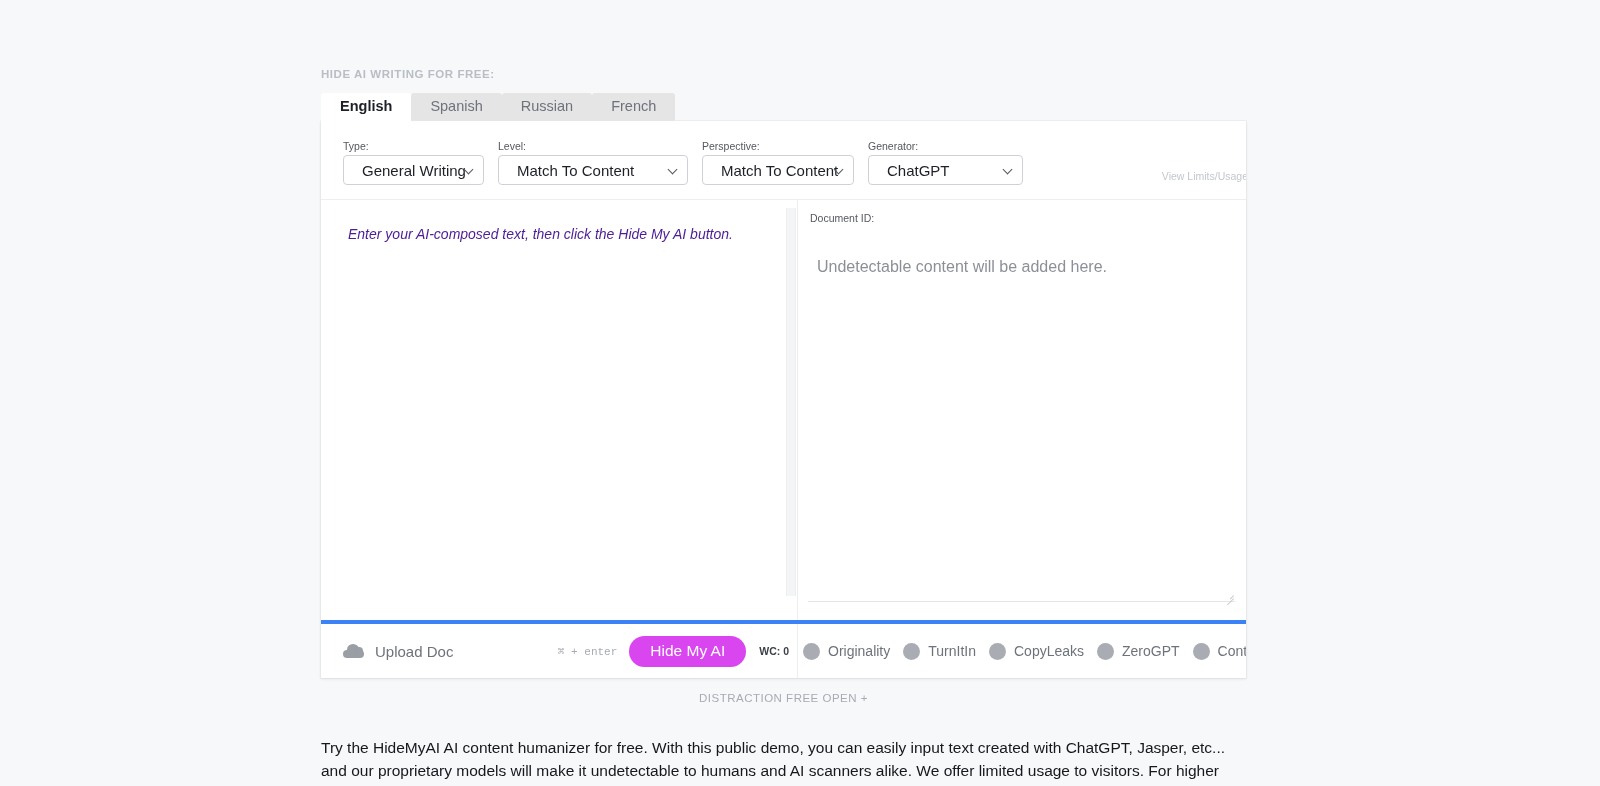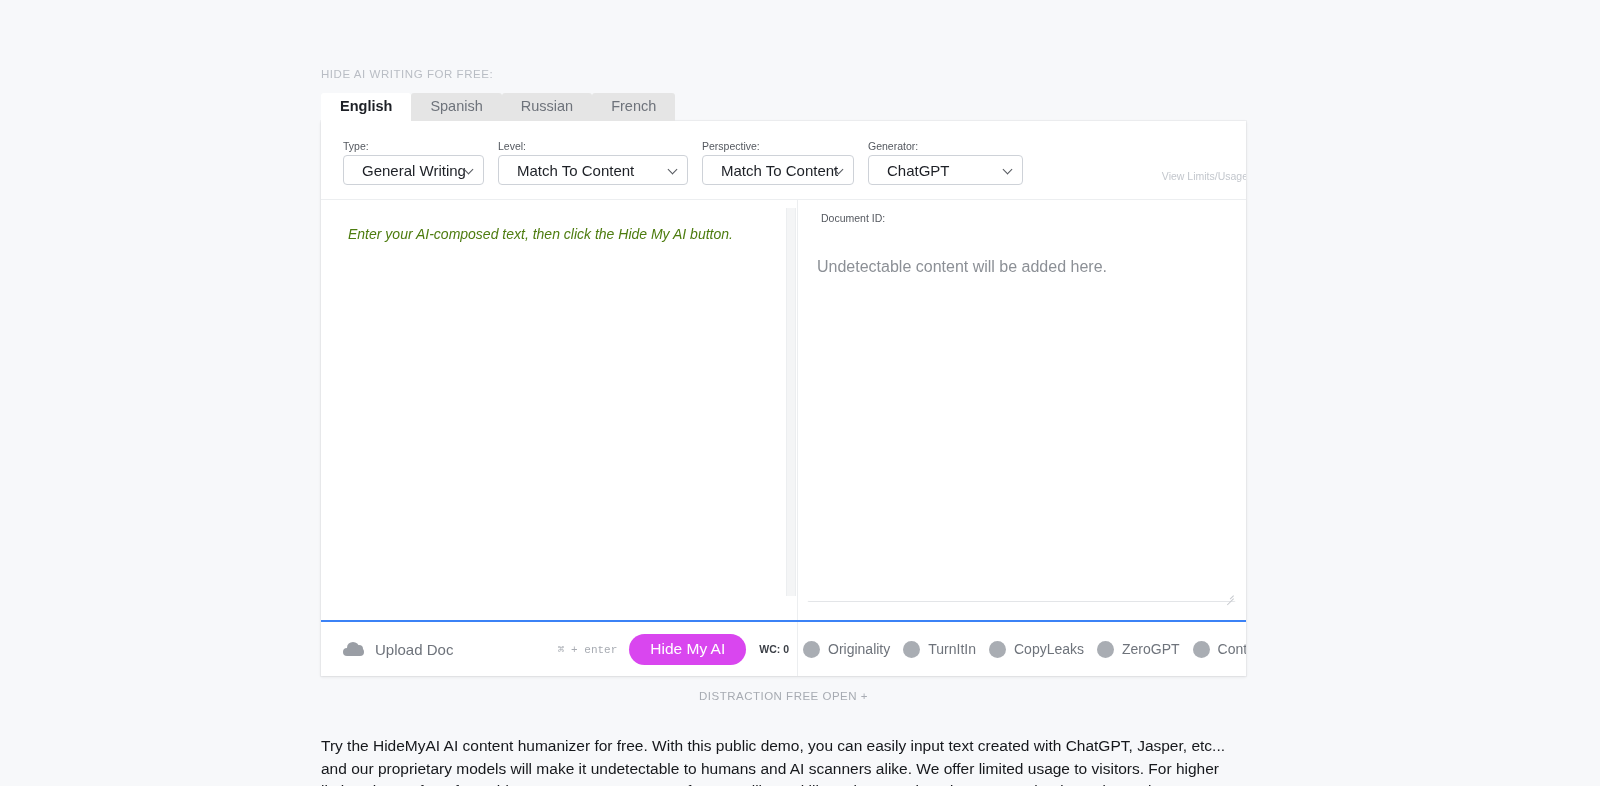--- a/index.html
+++ b/index.html
@@ -24,21 +24,21 @@
     top: 0;
     width: 925px;
   }
 
   
   .eyebrow {
     margin-top: 68px;
     font-size: 11.5px;
     letter-spacing: 0.55px;
     color: #b9bdc4;
-    font-weight: 400;
+    font-weight: 700;
     text-transform: uppercase;
   }
 
   
   .tabbar {
     display: flex;
     align-items: flex-end;
     margin-top: 14px;
     height: 27px;
   }
@@ -146,21 +146,21 @@
     position: relative;
     flex: none;
   }
   .ta-placeholder {
     position: absolute;
     left: 27px;
     top: 24px;
     right: 24px;
     font-size: 14px;
     font-style: italic;
-    color: #4d7c0f;
+    color: #4c1d95;
     line-height: 20px;
   }
   .splitter {
     width: 14px;
     flex: none;
     position: relative;
     cursor: col-resize;
   }
   .splitter-bar {
     position: absolute;
@@ -172,21 +172,21 @@
     border-left: 1px solid #eceef0;
     border-right: 1px solid #eceef0;
   }
   .right-pane {
     flex: 1;
     position: relative;
     border-left: 1px solid #eceef0;
   }
   .docid {
     position: absolute;
-    left: 23px;
+    left: 12px;
     top: 12px;
     font-size: 10.5px;
     color: #54585f;
   }
   .out-box {
     position: absolute;
     left: 9px;
     right: 10px;
     top: 30px;
     bottom: 18px;
@@ -228,21 +228,21 @@
   .resize-grip:after {
     width: 5px;
     bottom: 4px;
     transform: rotate(-45deg);
     transform-origin: right bottom;
   }
 
   
   .footer {
     display: flex;
-    border-top: 2px solid #3b82f6;
+    border-top: 4px solid #3b82f6;
     height: 54px;
   }
   .footer-left {
     width: 476px;
     flex: none;
     display: flex;
     align-items: center;
     padding: 0 8px 0 22px;
     box-sizing: border-box;
     position: relative;

